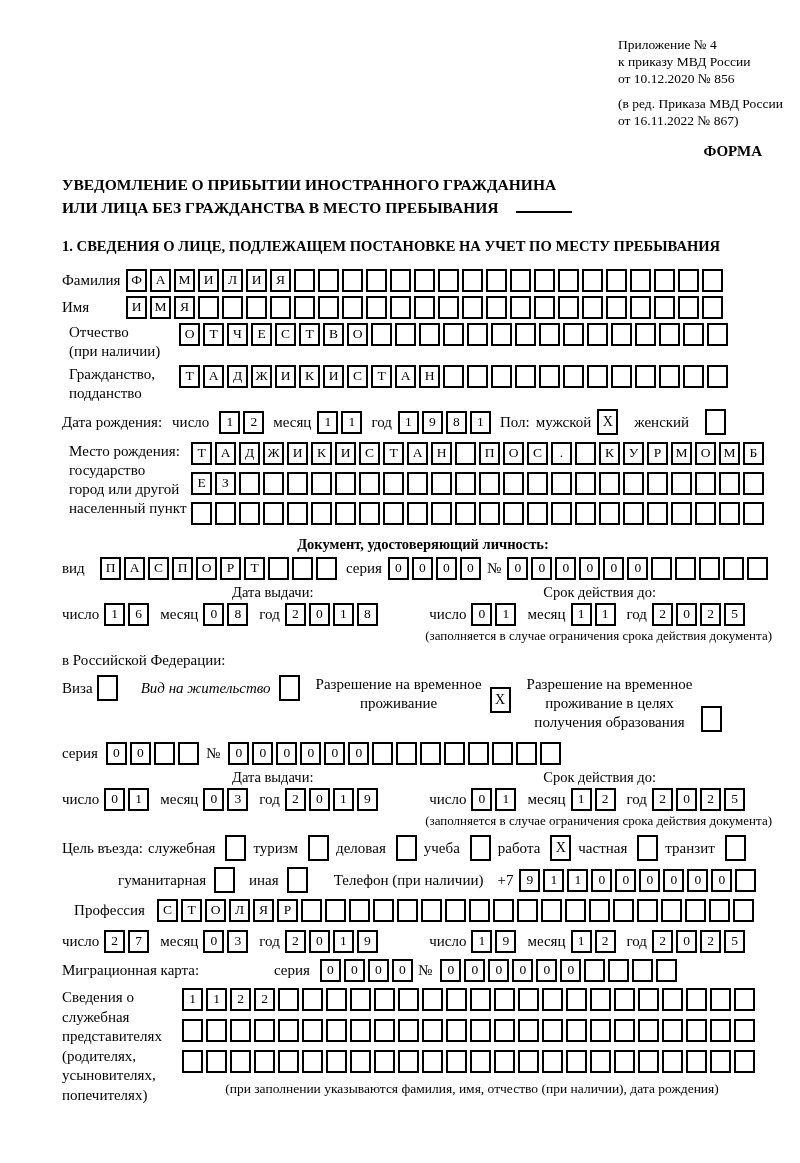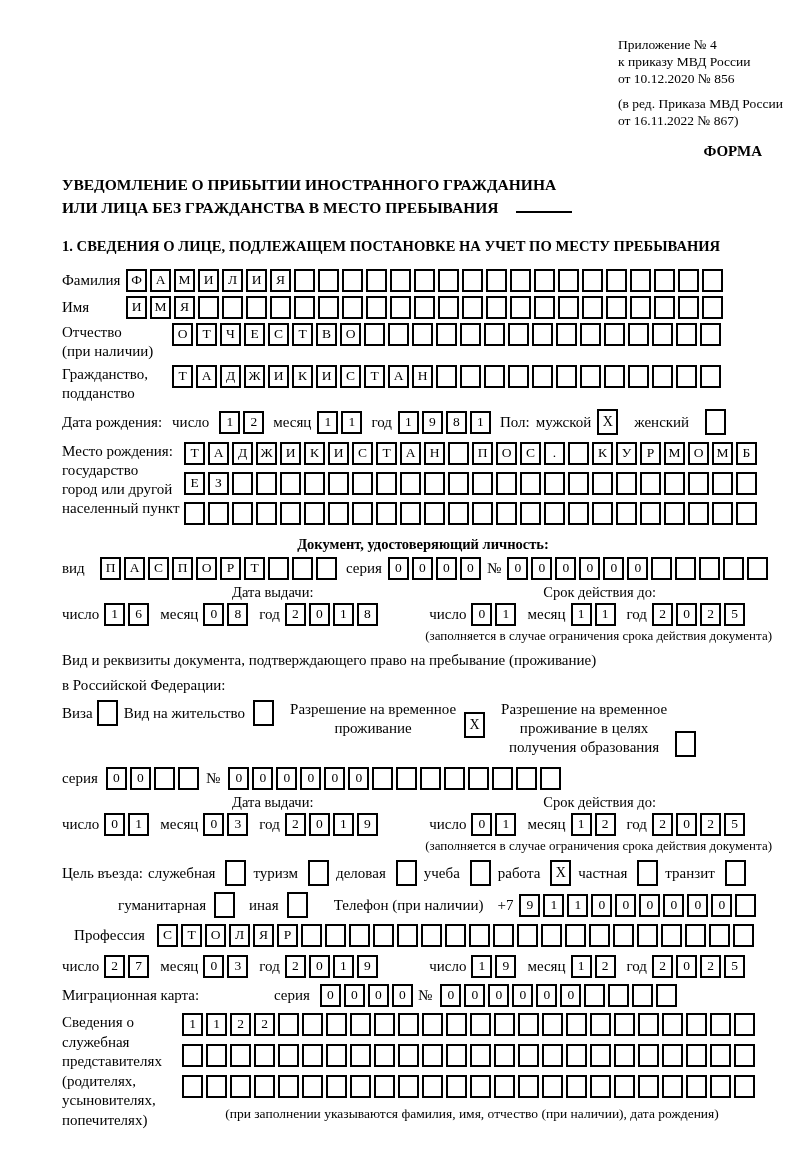--- a/index.html
+++ b/index.html
@@ -16,21 +16,21 @@
   .appendix .rev { margin-top: 8px; }
   .forma { text-align: right; padding-right: 22px; font-weight: bold; font-size: 15px; margin-top: 14px; }
 
   
   .title { text-align: left; font-weight: bold; font-size: 15.5px; line-height: 23px; margin-top: 13px; }
   .title-blank { display: inline-block; width: 56px; border-bottom: 2px solid #000; margin-left: 18px; }
   .section-heading { font-weight: bold; font-size: 14.6px; margin-top: 19px; margin-bottom: 14px; }
 
   
   .frow { display: flex; align-items: center; margin-bottom: 4px; }
-  .frow-top { align-items: flex-start; }
+  .frow-top { align-items: flex-start; margin-left: 7px; }
   .flabel { font-size: 15px; line-height: 19px; flex: none; }
   .cells { display: flex; flex: none; }
   .cell {
     width: 21px; height: 23px; border: 2px solid #000; margin-right: 3px;
     text-align: center; font-size: 13.5px; line-height: 18px; flex: none;
   }
   .checkbox {
     display: inline-block; width: 21px; height: 26px; border: 2px solid #000;
     text-align: center; font-size: 14px; line-height: 22px; flex: none; vertical-align: middle;
   }
@@ -420,29 +420,28 @@
       <span class="cells">
           <span class="cell">2</span>
           <span class="cell">0</span>
           <span class="cell">2</span>
           <span class="cell">5</span>
         </span>
     </span>
   </div>
   <div class="note-right">(заполняется в случае ограничения срока действия документа)</div>
 
-  <div class="intro">Вид и реквизиты документа, подтверждающего право на пребывание (проживание)</div>
   <div class="intro">в Российской Федерации:</div>
 
   <div class="permits">
     <span class="permit">
       <span class="permit-label single">Виза</span>
       <span class="checkbox" style="margin-left:4px;"></span>
     </span>
-    <span class="permit" style="margin-left:6px;">
+    <span class="permit" style="margin-left:23px;font-style:italic;">
       <span class="permit-label single">Вид на жительство</span>
       <span class="checkbox"></span>
     </span>
     <span class="permit" style="margin-left:16px;">
       <span class="permit-label">
         <div>Разрешение на временное</div>
         <div>проживание</div>
       </span>
       <span class="checkbox">X</span>
     </span>

